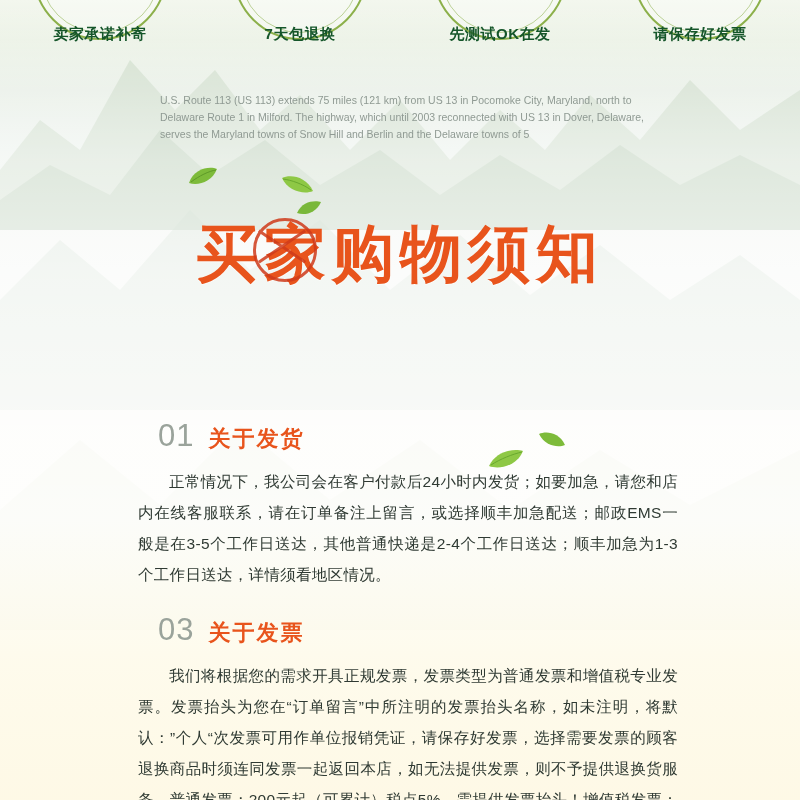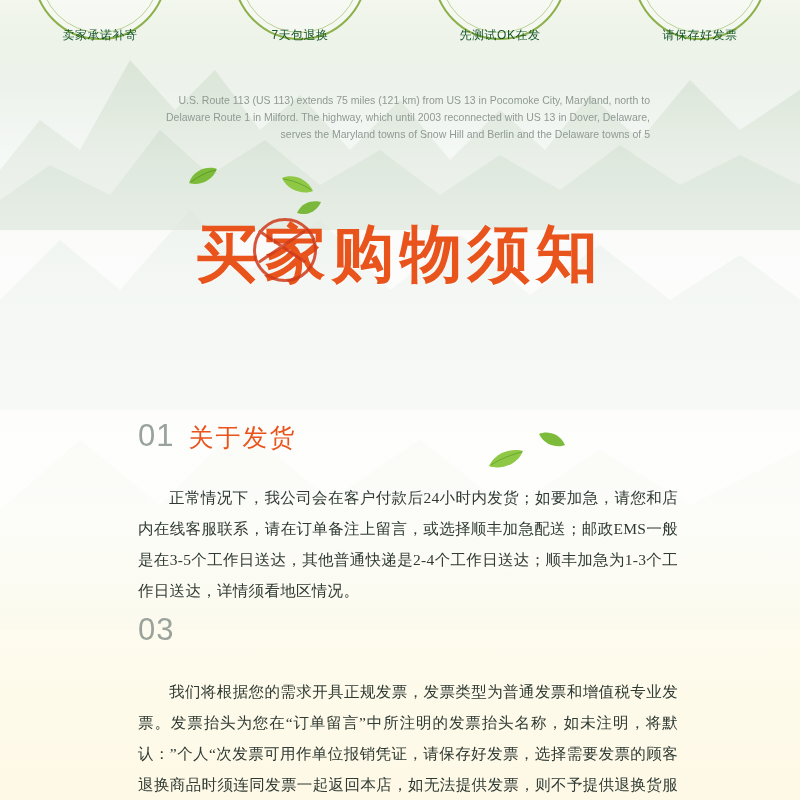--- a/index.html
+++ b/index.html
@@ -100,34 +100,34 @@
   }
   .badge .ring:after {
     content: "";
     position: absolute;
     left: 5px; top: 5px; right: 5px; bottom: 5px;
     border-radius: 50%;
     border: 1px solid rgba(140,176,74,0.55);
   }
   .badge-text {
     position: relative;
-    font-size: 12px;
-    font-weight: normal;
+    font-size: 15px;
+    font-weight: bold;
     color: #15562a;
     letter-spacing: 0.5px;
     white-space: nowrap;
   }
 
   
   .intro {
     position: absolute;
     top: 92px;
     left: 160px;
     width: 490px;
-    text-align: right;
+    text-align: left;
     font-size: 10.5px;
     line-height: 17px;
     color: #8f9a93;
     z-index: 5;
   }
 
   
   .leaf {
     position: absolute;
     z-index: 5;
@@ -177,42 +177,42 @@
   .section {
     position: absolute;
     left: 138px;
     width: 540px;
     z-index: 6;
   }
   .sec-head {
     display: flex;
     align-items: baseline;
     gap: 14px;
+    margin-left: 20px;
   }
   .sec-num {
     font-family: "Liberation Sans", sans-serif;
     font-size: 31px;
     color: #9aa39b;
     letter-spacing: 1px;
   }
   .sec-title {
-    font-size: 25px;
-    font-weight: normal;
+    font-size: 22px;
+    font-weight: bold;
     color: #e8541c;
     letter-spacing: 2px;
   }
   .sec-body {
-    margin-top: 28px;
+    margin-top: 12px;
     font-size: 15.5px;
     line-height: 31px;
     color: #2f3a33;
     text-indent: 2em;
     text-align: justify;
     letter-spacing: 0.3px;
-    font-family: Liberation Serif, serif;
   }
 </style>
 </head>
 <body>
 
 <div class="page">
 
   <div class="mtn" style="top:0;">
     <svg width="800" height="230" viewBox="0 0 800 230" xmlns="http://www.w3.org/2000/svg">
       <path d="M0,170 L40,120 L80,150 L130,60 L175,110 L215,70 L260,130 L300,95 L350,150 L400,100 L450,160 L500,110 L545,150 L590,95 L640,140 L690,80 L740,130 L800,90 L800,230 L0,230 Z" fill="#b9cdb4" opacity="0.55"></path>
@@ -291,17 +291,18 @@
     <div class="sec-head">
       <span class="sec-num">01</span>
       <span class="sec-title">关于发货</span>
     </div>
     <div class="sec-body">正常情况下，我公司会在客户付款后24小时内发货；如要加急，请您和店内在线客服联系，请在订单备注上留言，或选择顺丰加急配送；邮政EMS一般是在3-5个工作日送达，其他普通快递是2-4个工作日送达；顺丰加急为1-3个工作日送达，详情须看地区情况。</div>
   </div>
 
   <div class="section" style="top:612px;">
     <div class="sec-head">
       <span class="sec-num">03</span>
+      <span class="sec-title">关于发票</span>
     </div>
     <div class="sec-body">我们将根据您的需求开具正规发票，发票类型为普通发票和增值税专业发票。发票抬头为您在“订单留言”中所注明的发票抬头名称，如未注明，将默认：”个人“次发票可用作单位报销凭证，请保存好发票，选择需要发票的顾客退换商品时须连同发票一起返回本店，如无法提供发票，则不予提供退换货服务。普通发票：200元起（可累计）税点5%，需提供发票抬头！增值税发票：1000元起（可累计）税点12%，</div>
   </div>
 
 </div>
 
 </body></html>

